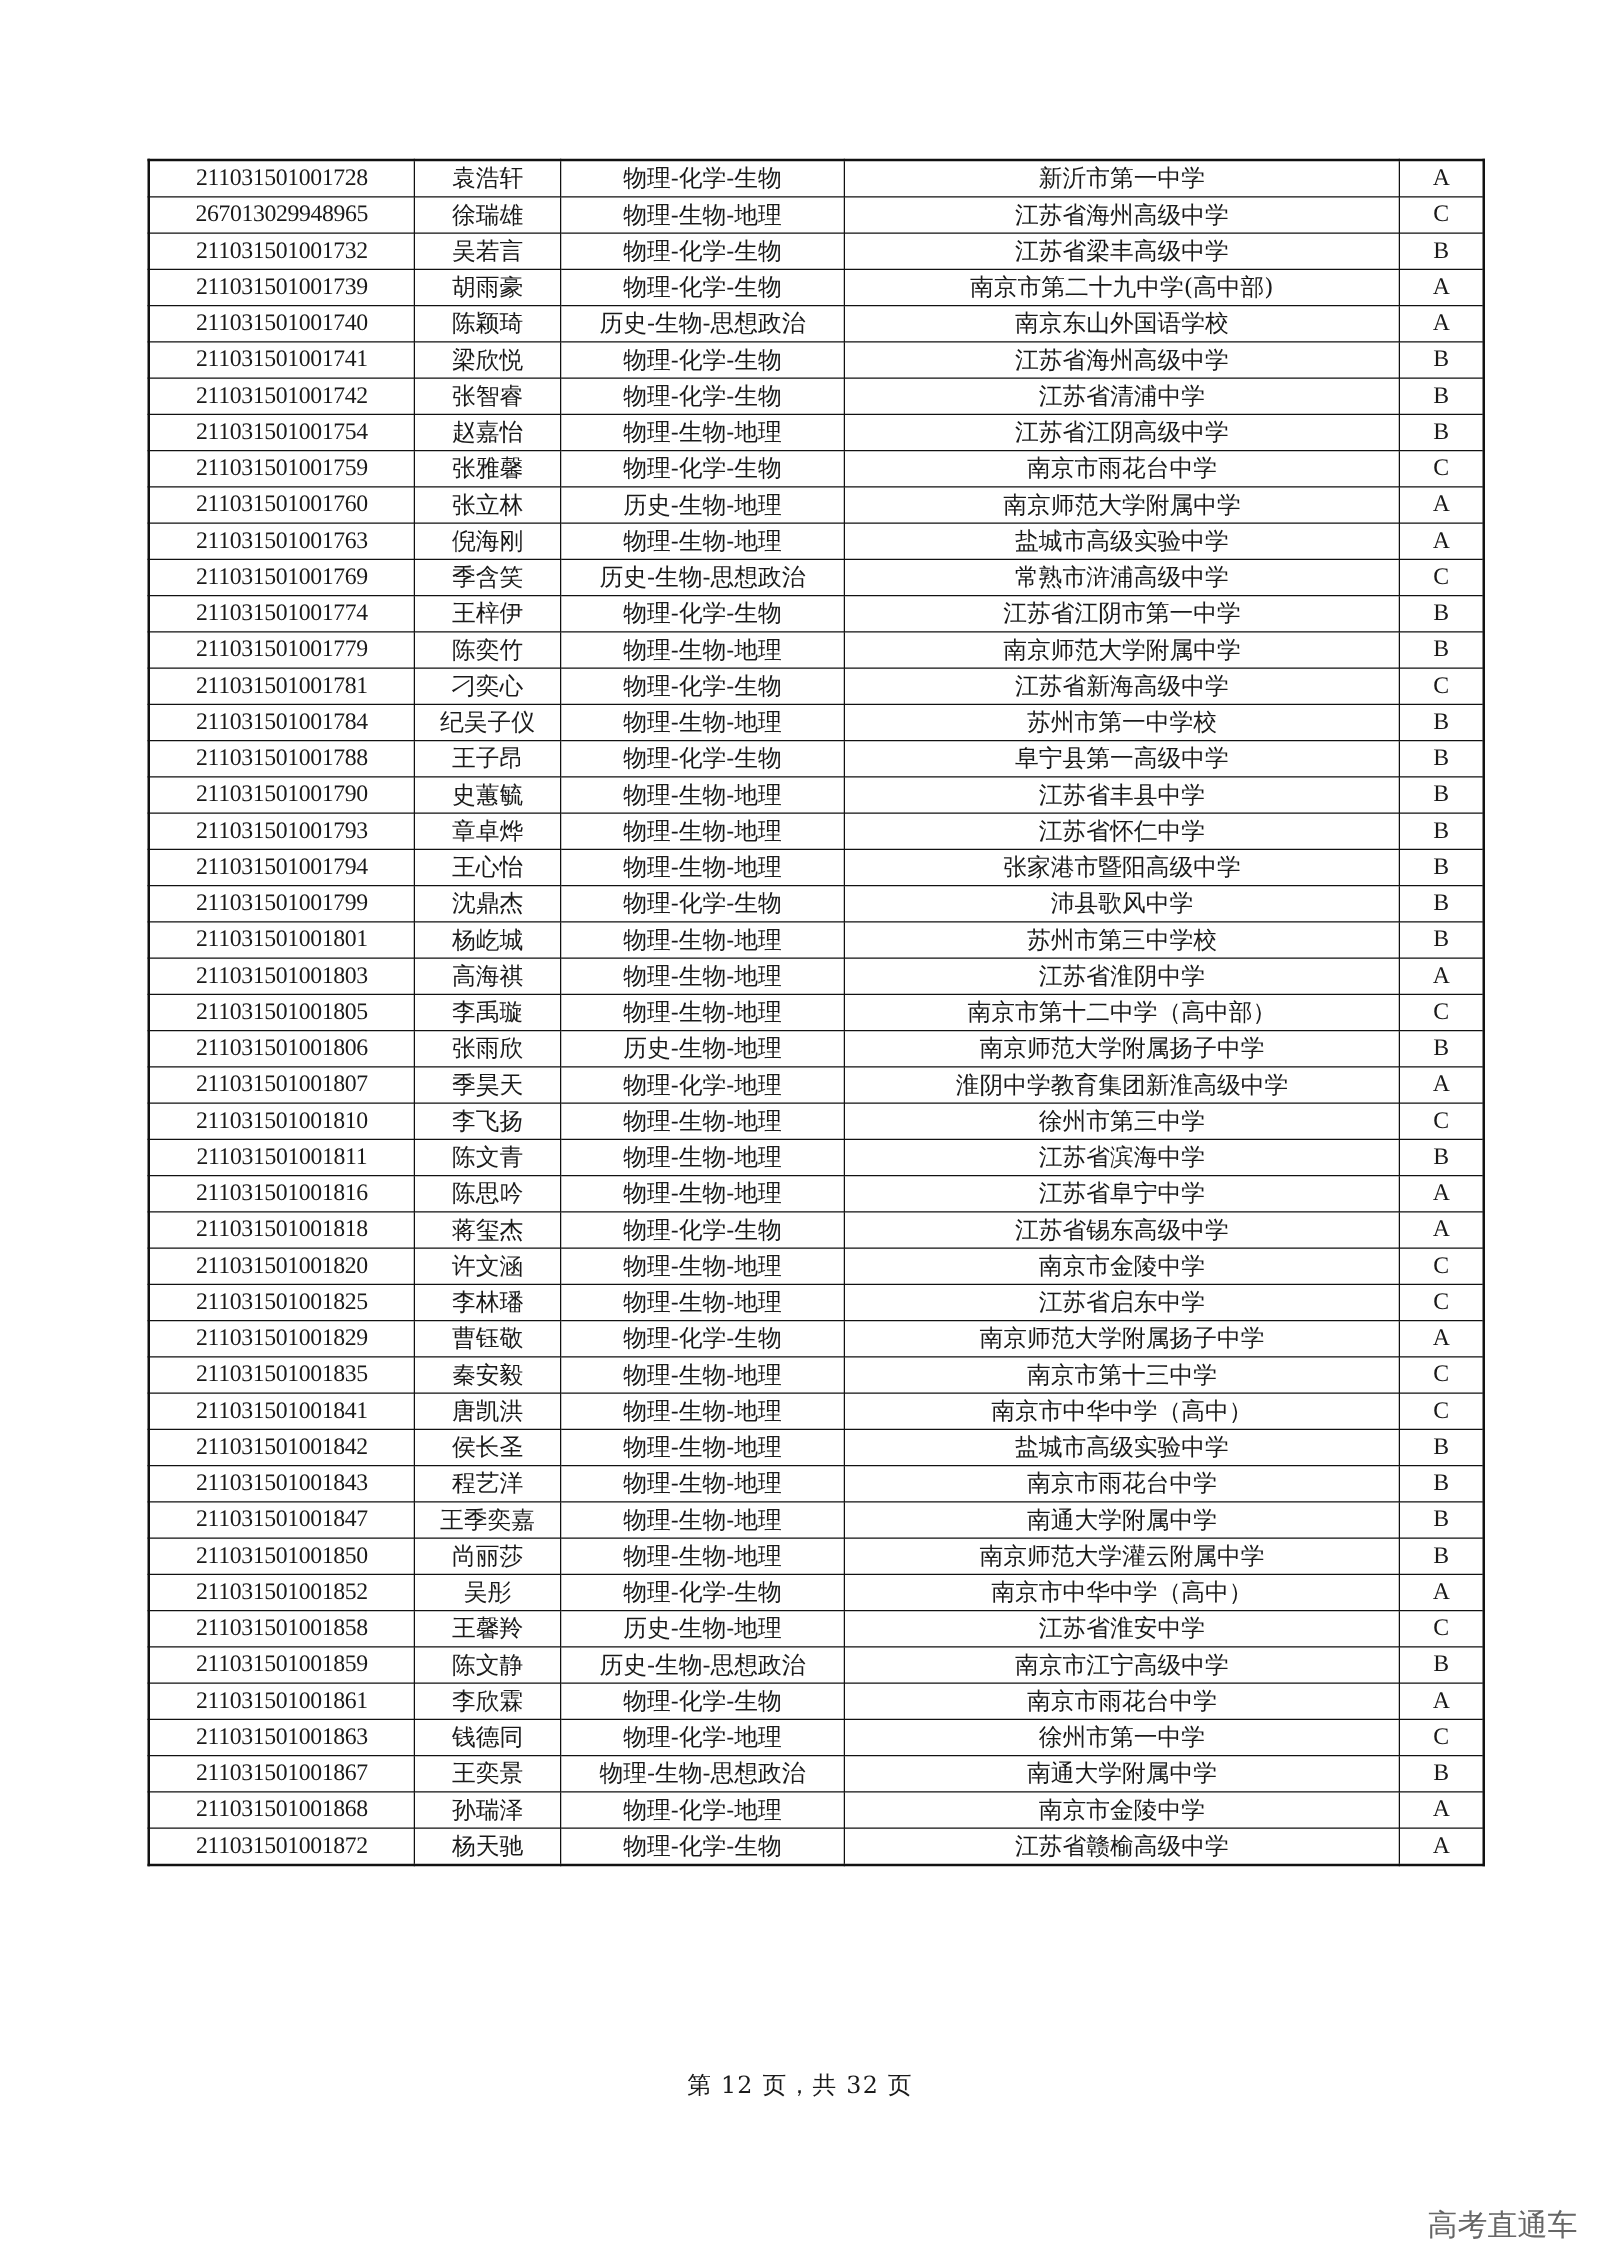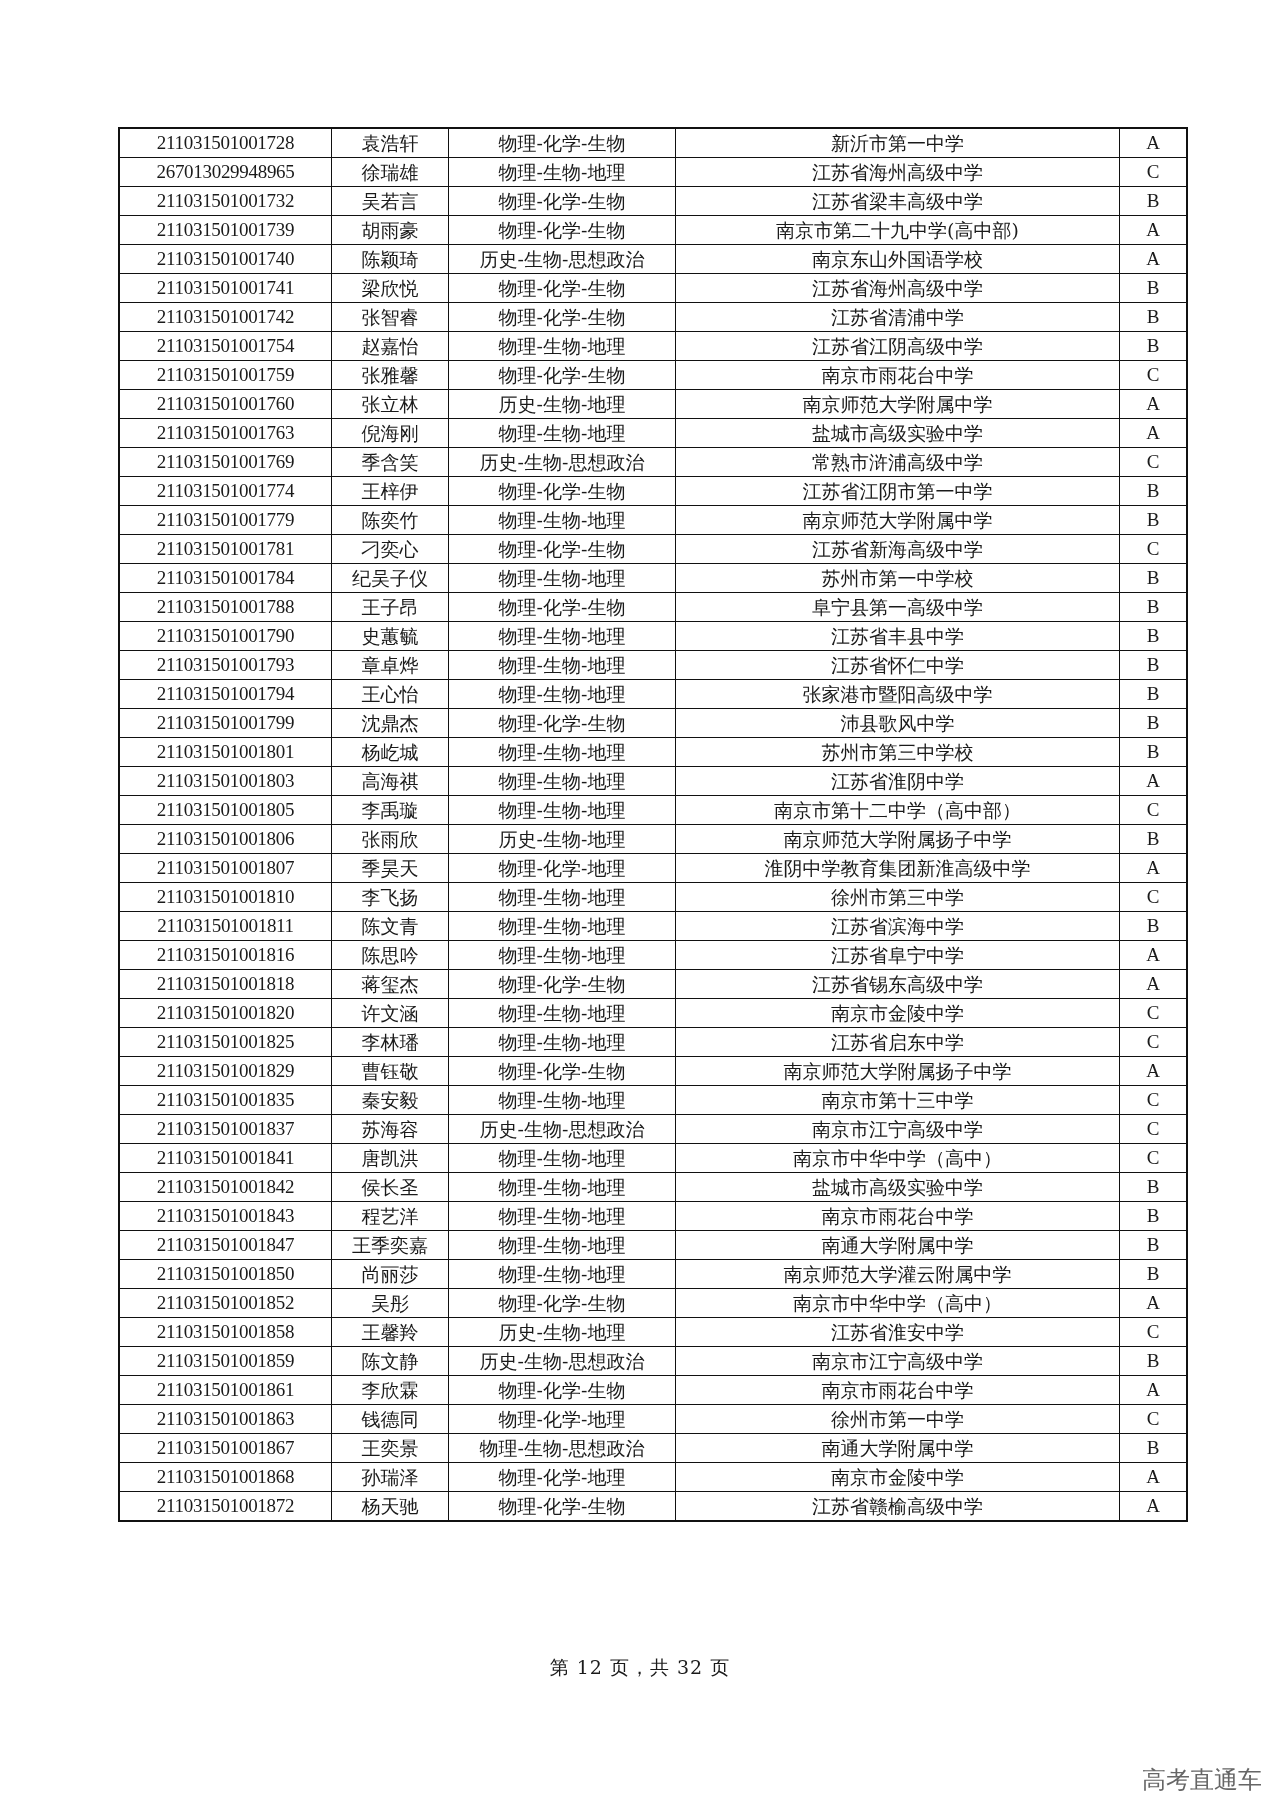--- a/index.html
+++ b/index.html
@@ -260,27 +260,20 @@
           <td class="c-grade">A</td>
         </tr>
         <tr>
           <td class="c-id">211031501001835</td>
           <td class="c-name">秦安毅</td>
           <td class="c-subj">物理-生物-地理</td>
           <td class="c-school">南京市第十三中学</td>
           <td class="c-grade">C</td>
         </tr>
         <tr>
-          <td class="c-id">211031501001837</td>
-          <td class="c-name">苏海容</td>
-          <td class="c-subj">历史-生物-思想政治</td>
-          <td class="c-school">南京市江宁高级中学</td>
-          <td class="c-grade">C</td>
-        </tr>
-        <tr>
           <td class="c-id">211031501001841</td>
           <td class="c-name">唐凯洪</td>
           <td class="c-subj">物理-生物-地理</td>
           <td class="c-school">南京市中华中学（高中）</td>
           <td class="c-grade">C</td>
         </tr>
         <tr>
           <td class="c-id">211031501001842</td>
           <td class="c-name">侯长圣</td>
           <td class="c-subj">物理-生物-地理</td>

